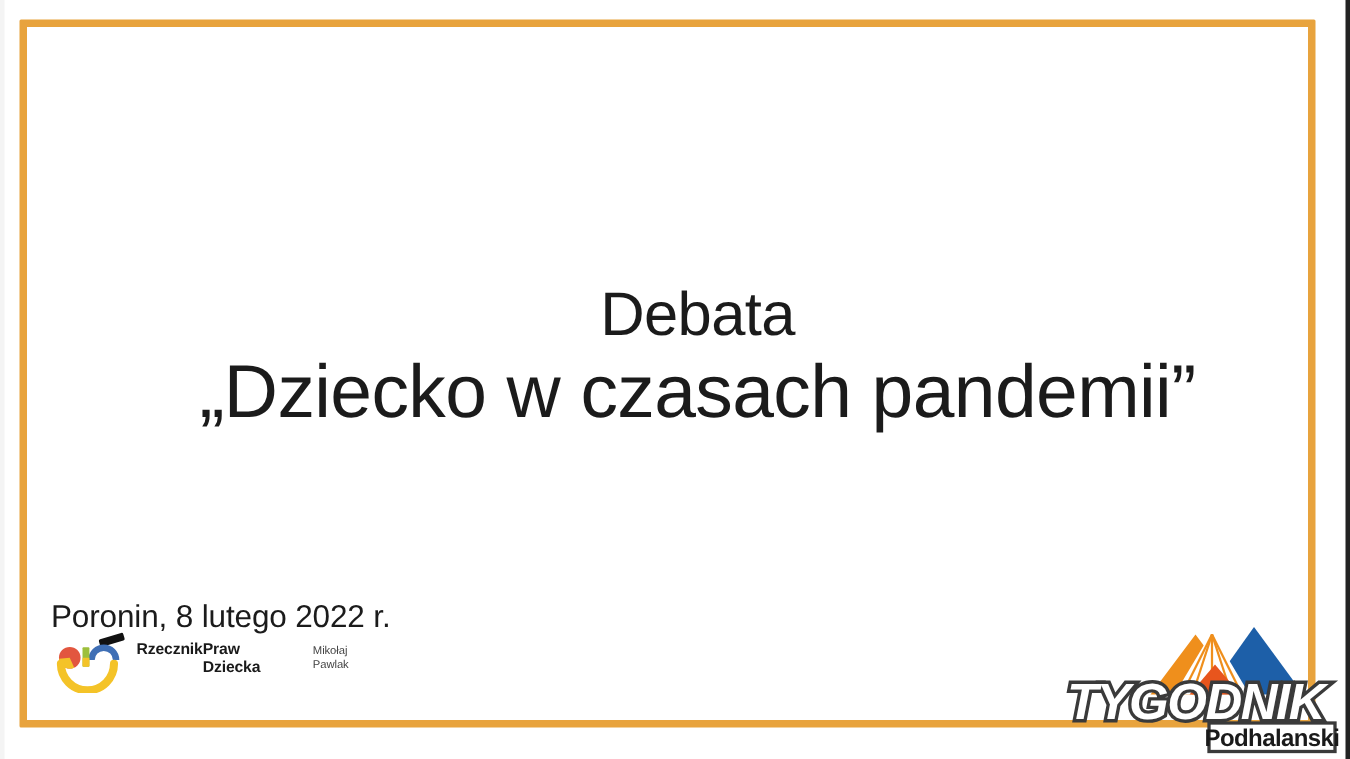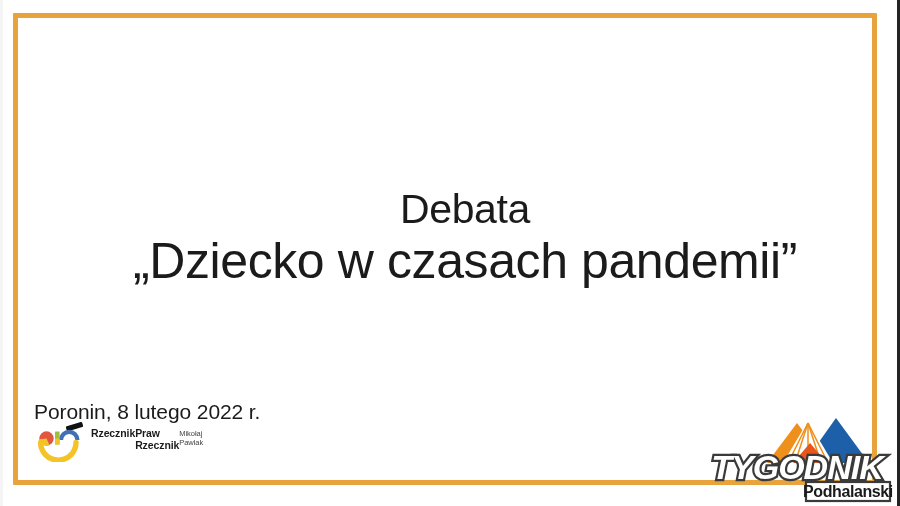--- a/index.html
+++ b/index.html
@@ -114,20 +114,21 @@
     font-weight: 700;
     color: #1a1a1a;
     letter-spacing: -0.1px;
   }
   .rpd-text .l3 {
     font-size: 7.5px;
     font-weight: 400;
     color: #444444;
     margin-top: 2px;
     letter-spacing: -0.05px;
+    margin-left: 35px;
   }
 
   
   .tp-logo {
     position: absolute;
     right: 1px;
     bottom: 0px;
     width: 205px;
     height: 105px;
   }
@@ -165,21 +166,21 @@
 
         <circle cx="10.5" cy="20.5" r="7.2" fill="#e2563f"></circle>
 
         <path d="M3.4 21.2 A7.2 7.2 0 0 0 13.5 27.2 L10.5 20.5 Z" fill="#f4c328"></path>
 
         <path d="M4.6 24.5 A17 17 0 0 0 40 24.5" fill="none" stroke="#f4c328" stroke-width="5.4" stroke-linecap="round"></path>
       </svg>
     </div>
     <div class="rpd-text">
       <span class="l1">Rzecznik</span>
-      <span class="l2">Praw Rzecznik</span>
+      <span class="l2">Praw Dziecka</span>
       <span class="l3">Mikołaj Pawlak</span>
     </div>
   </div>
 
   <div class="tp-logo">
     <svg viewBox="0 0 205 105" xmlns="http://www.w3.org/2000/svg">
       <defs>
         <clipPath id="tpclip">
           <rect x="0" y="0" width="205" height="105"></rect>
         </clipPath>

